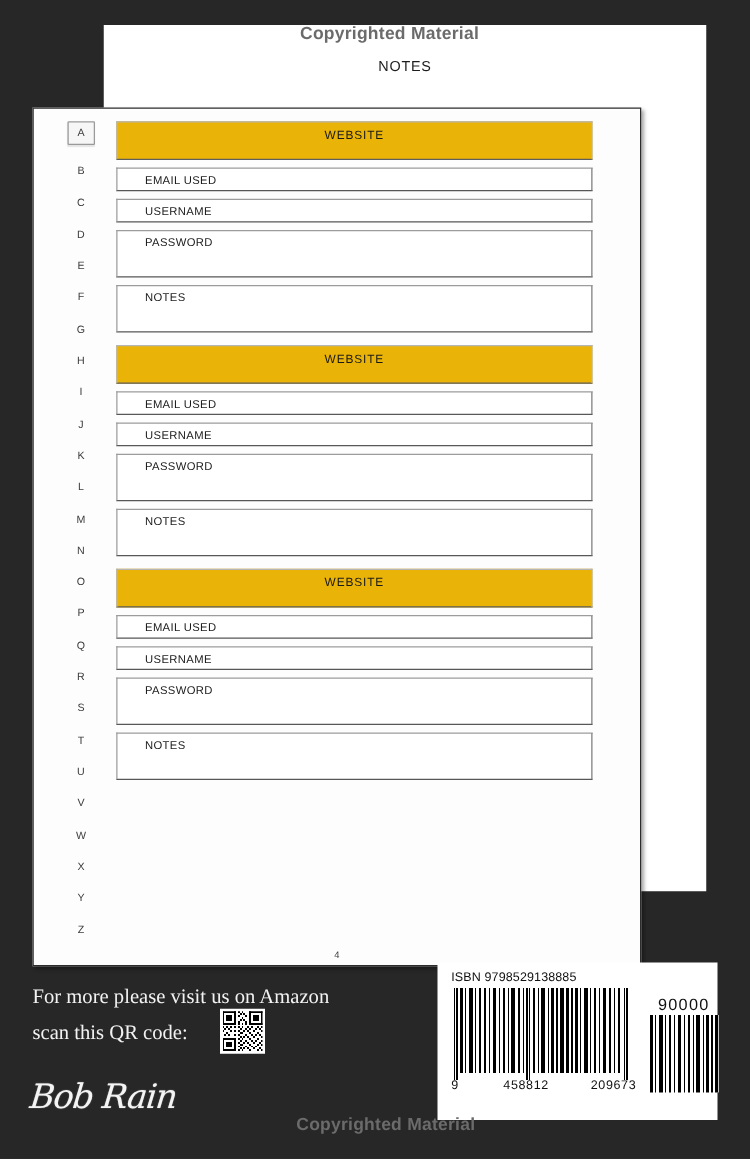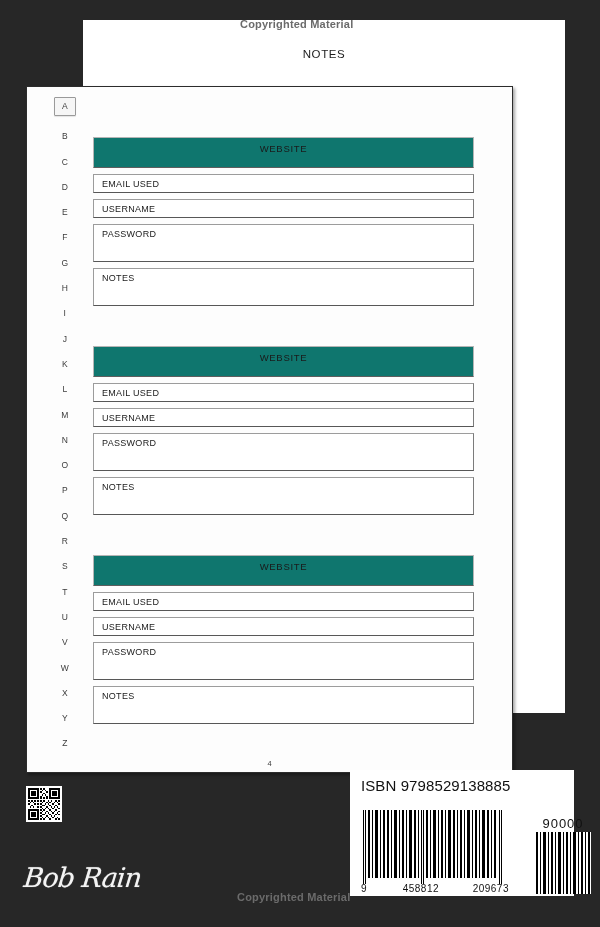--- a/index.html
+++ b/index.html
@@ -17,21 +17,21 @@
     width: 600px;
     height: 927px;
     background: #272727;
   }
 
   
   .watermark {
     position: absolute;
     font-family: "Liberation Sans", sans-serif;
     font-weight: bold;
-    font-size: 11px;
+    font-size: 14px;
     color: #6b6b6b;
     letter-spacing: .2px;
     white-space: nowrap;
     z-index: 40;
   }
   .watermark.top { left: 240px; top: 18px; }
   .watermark.bottom { left: 237px; top: 891px; }
 
   
   #back-page {
@@ -117,34 +117,33 @@
   .fld {
     border: 1px solid #9c9c9c;
     border-bottom-color: #575757;
     border-right-color: #7b7b7b;
     background: #ffffff;
     position: relative;
     margin-bottom: 6px;
   }
   .fld .lab {
     position: absolute;
-    left: 8px;
+    left: 22px;
     top: 4px;
     font-size: 9px;
     color: #1a1a1a;
     letter-spacing: .3px;
     white-space: nowrap;
   }
 
   .fld.website {
     height: 31px;
-    background: #0f766e;
+    background: #eab308;
     border-color: #b5b5b5;
     border-bottom-color: #5e5e5e;
-    margin-top: 40px;
   }
   .fld.website .lab {
     left: 0; right: 0;
     top: 5px;
     text-align: center;
     font-size: 9.5px;
     letter-spacing: .7px;
   }
   .fld.line   { height: 19px; }
   .fld.area   { height: 38px; padding-left: 32px; }
@@ -208,33 +207,33 @@
     position: absolute;
     left: 350px;
     top: 770px;
     width: 224px;
     height: 126px;
     background: #ffffff;
     z-index: 35;
     padding: 7px 9px 4px 11px;
   }
   #barcode-card .isbn-text {
-    font-size: 15px;
+    font-size: 10px;
     color: #111;
     letter-spacing: .1px;
-    margin-bottom: 16px;
+    margin-bottom: 2px;
     white-space: nowrap;
   }
   .bc-row {
     display: flex;
     align-items: flex-end;
     gap: 8px;
   }
   .bc-main { flex: 0 0 auto; }
-  .bc-supp { flex: 0 0 auto; text-align: center; margin-left: 16px; }
+  .bc-supp { flex: 0 0 auto; text-align: center; }
   .bc-supp .supp-num {
     font-size: 13px;
     color: #111;
     letter-spacing: 1px;
     margin-bottom: 1px;
   }
   .bars { display: block; }
   .digits-row {
     display: flex;
     justify-content: space-between;
@@ -344,21 +343,23 @@
           <span class="lab">NOTES</span>
         </div>
       </div>
 
     </div>
 
     <div class="folio-front">4</div>
   </div>
 
   <div id="promo">
+    <div class="promo-line">For more please visit us on Amazon</div>
     <div class="promo-row2">
+      <div class="promo-line">scan this QR code:</div>
       <div id="qr-code">
         <svg width="32" height="32" viewBox="0 0 21 21" shape-rendering="crispEdges">
           <rect width="21" height="21" fill="#fff"></rect>
           <g fill="#000">
 
             <rect x="0" y="0" width="7" height="1"></rect>
               <rect x="0" y="6" width="7" height="1"></rect>
             <rect x="0" y="0" width="1" height="7"></rect>
               <rect x="6" y="0" width="1" height="7"></rect>
             <rect x="2" y="2" width="3" height="3"></rect>

